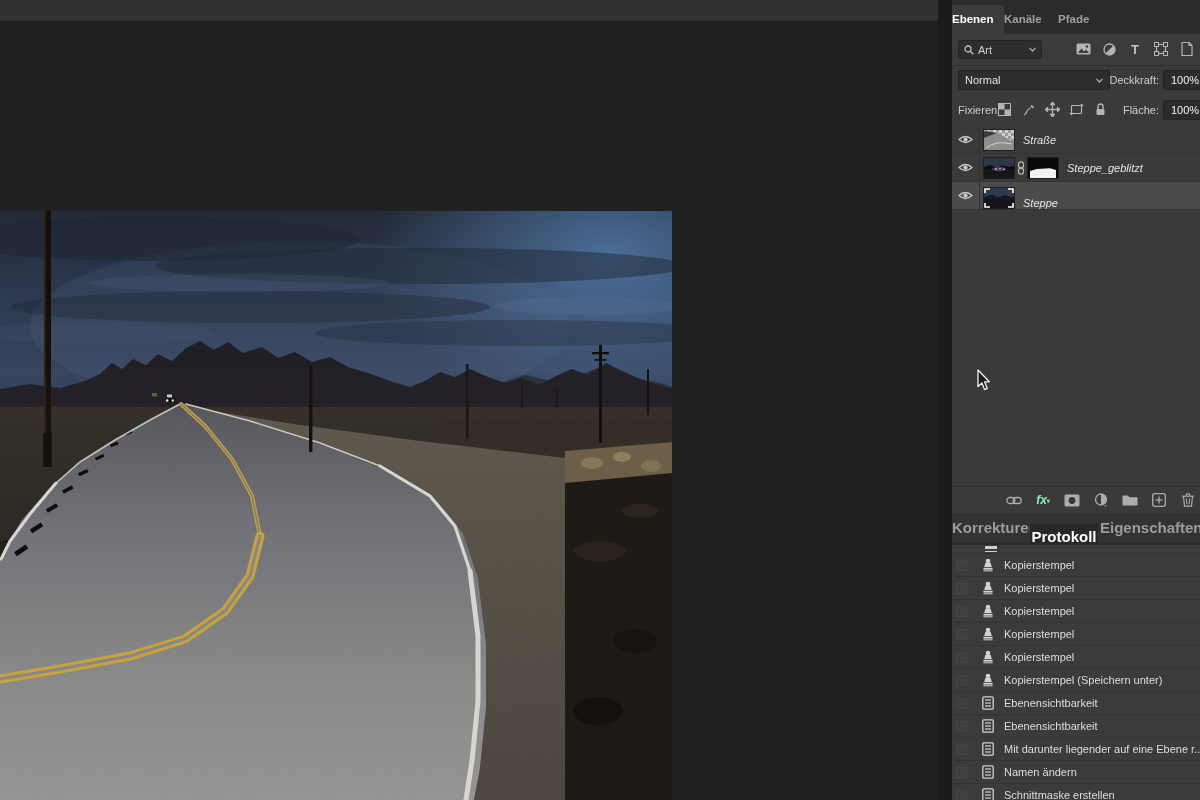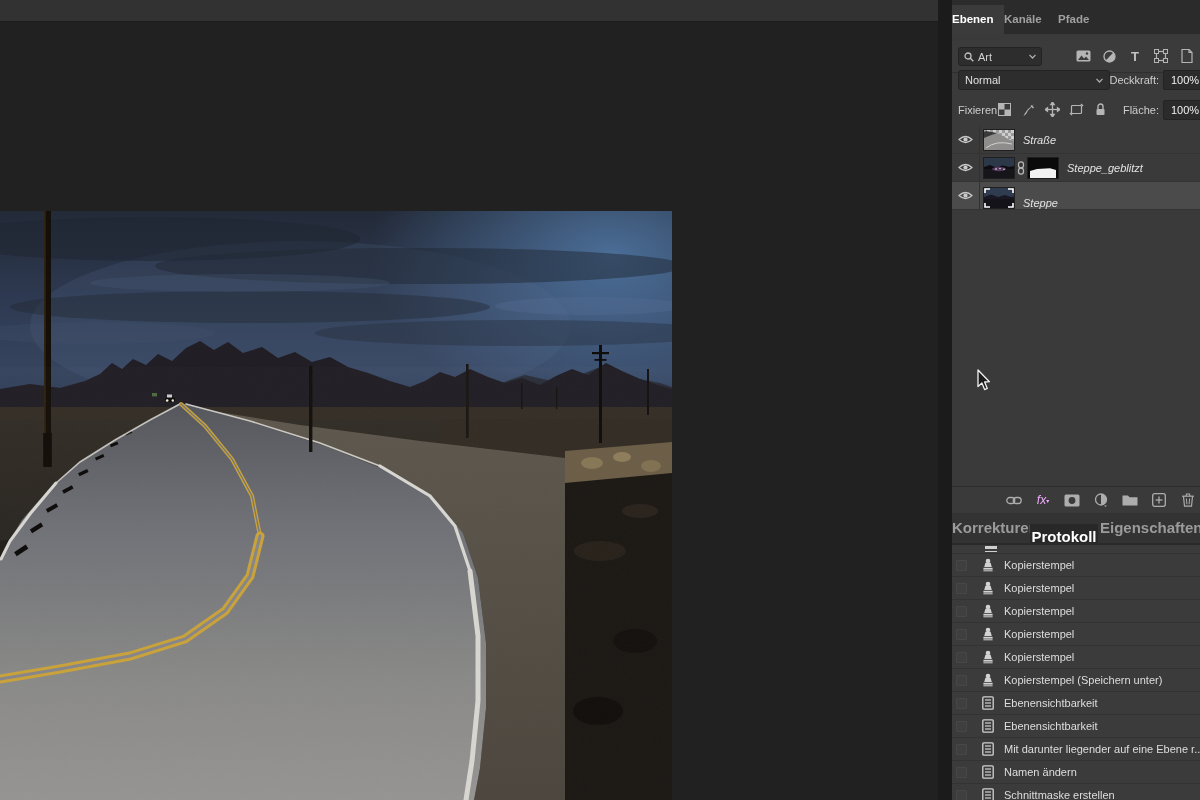--- a/index.html
+++ b/index.html
@@ -17,21 +17,21 @@
 
   
   .panel { position:absolute; left:952px; top:0; width:248px; height:800px;
            background:#3a3a3a; overflow:hidden; font-size:11px; color:#d6d6d6; }
 
   .ltabs { position:absolute; left:0; top:0; width:248px; height:34px; background:#2b2b2b; }
   .ltab { position:absolute; top:5px; height:29px; line-height:29px; 
           color:#a0a0a0; font-weight:700; font-size:11.5px; }
   .ltab.active { background:#3b3b3b; color:#ffffff; }
 
-  .filter-row { position:absolute; left:0; top:41px; width:248px; height:32px;
+  .filter-row { position:absolute; left:0; top:34px; width:248px; height:32px;
                 background:#3b3b3b; border-bottom:1px solid #2f2f2f; }
   .searchbox { position:absolute; left:6px; top:6px; width:84px; height:19px;
                background:#2d2d2d; border:1px solid #232323; border-radius:3px;
                display:flex; align-items:center; padding:0 5px; gap:4px; color:#d0d0d0; }
   .searchbox .chev { margin-left:auto; }
   .ficons { position:absolute; right:4px; top:7px; display:flex; gap:8px; }
   .ficon { width:18px; height:16px; display:flex; align-items:center; justify-content:center; }
 
   .blend-row { position:absolute; left:0; top:66px; width:248px; height:28px; }
   .dropdown { position:absolute; left:6px; top:4px; width:152px; height:20px;
@@ -401,21 +401,21 @@
       </div>
     </div>
 
     <div class="lfooter">
       <span class="fbtn">
         <svg width="16" height="9" viewBox="0 0 16 9">
             <rect x="0.8" y="1.5" width="8" height="6" rx="3" fill="none" stroke="#adadad" stroke-width="1.3"></rect>
             <rect x="7.2" y="1.5" width="8" height="6" rx="3" fill="none" stroke="#adadad" stroke-width="1.3"></rect>
           </svg>
       </span>
-      <span class="fbtn" style="color:#f0abfc;font-style:italic;font-weight:400;font-size:12px;">fx<span style="font-size:6px;font-style:normal;vertical-align:bottom;">▾</span></span>
+      <span class="fbtn" style="color:#86efac;font-style:italic;font-weight:700;font-size:12px;">fx<span style="font-size:6px;font-style:normal;vertical-align:bottom;">▾</span></span>
       <span class="fbtn">
         <svg width="16" height="13" viewBox="0 0 16 13">
             <rect x="0.5" y="0.5" width="15" height="12" rx="1.5" fill="#adadad"></rect>
             <circle cx="8" cy="6.5" r="3.4" fill="#3a3a3a"></circle>
           </svg>
       </span>
       <span class="fbtn">
         <svg width="14" height="14" viewBox="0 0 14 14">
             <circle cx="7" cy="6.5" r="5.5" fill="none" stroke="#adadad" stroke-width="1.3"></circle>
             <path d="M7,1 A5.5,5.5 0 0 1 7,12 Z" fill="#adadad"></path>

